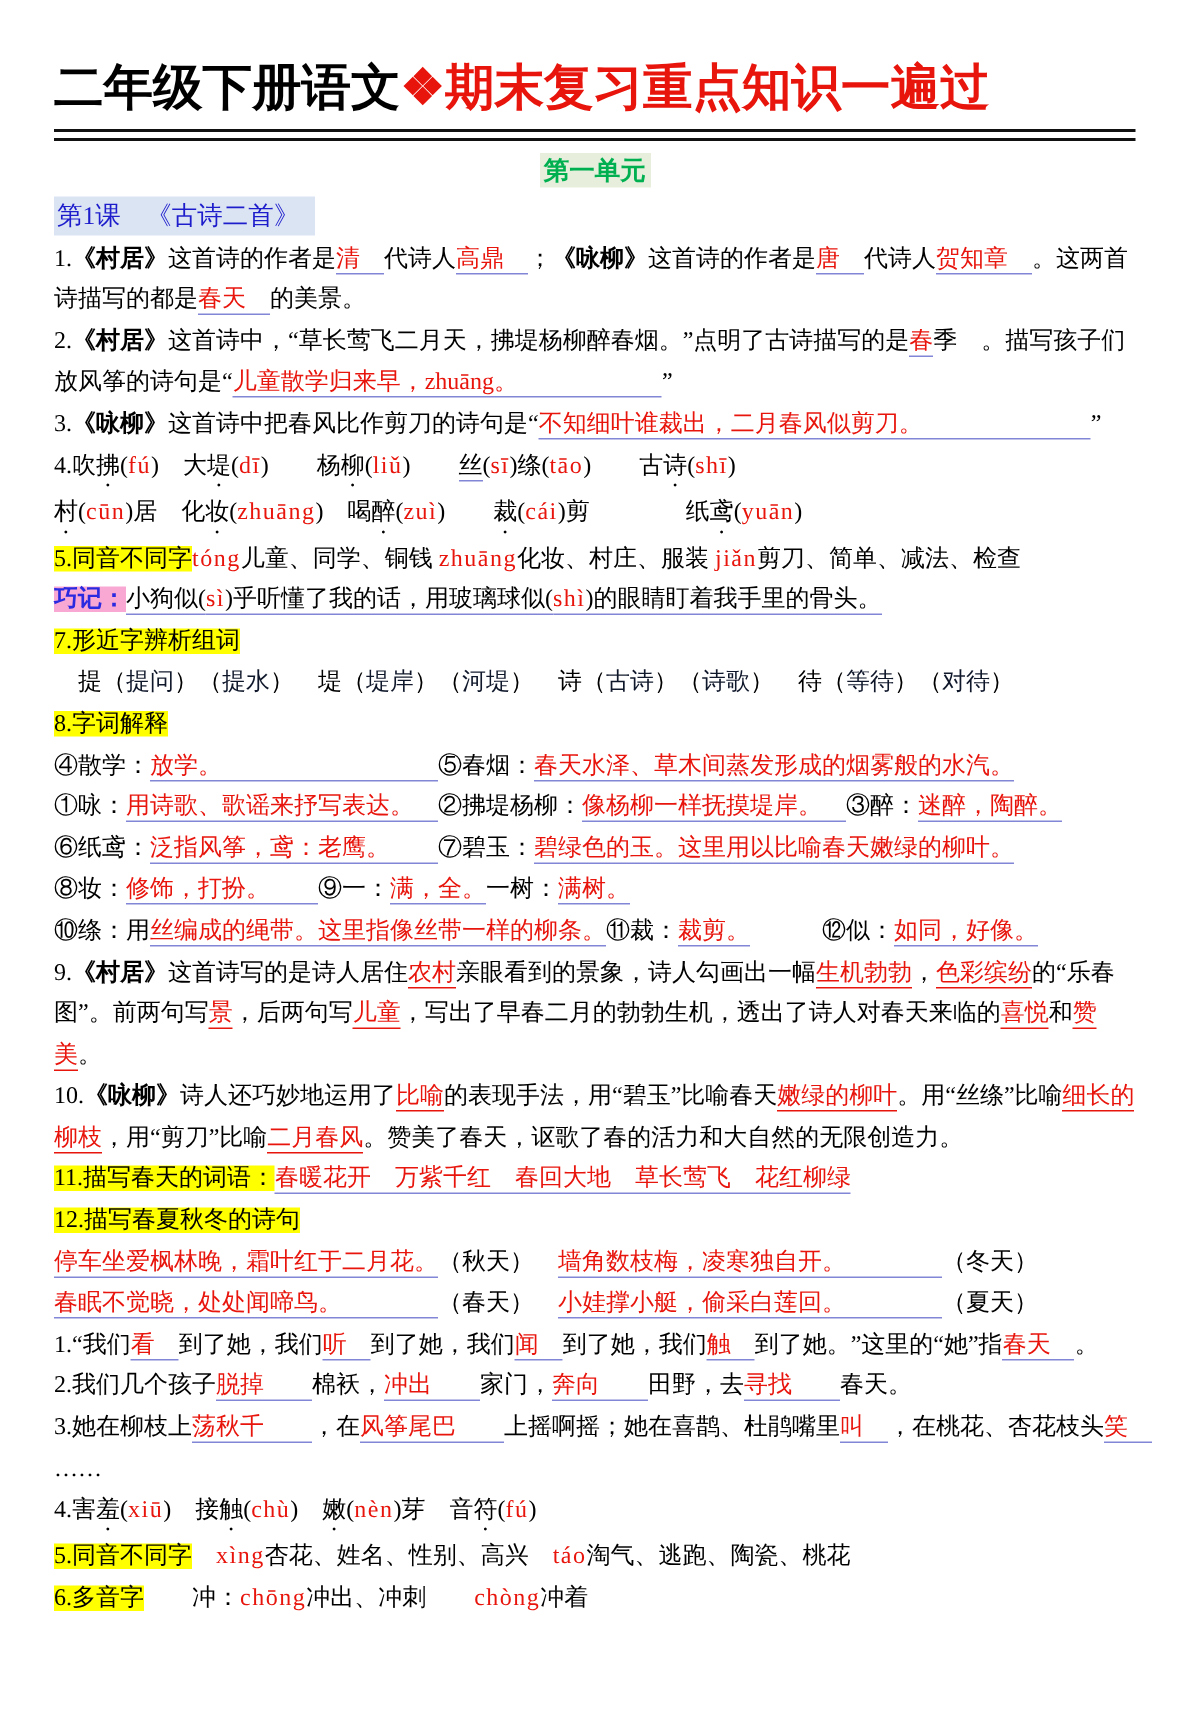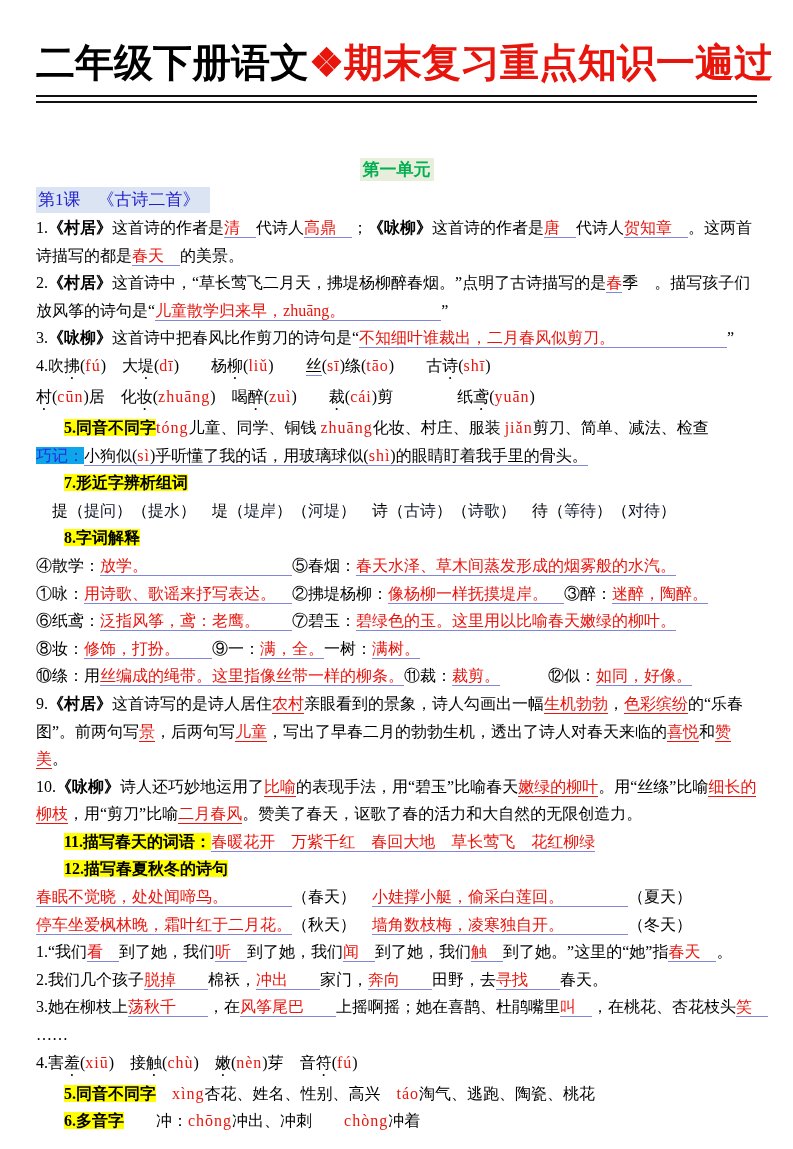--- a/index.html
+++ b/index.html
@@ -2,45 +2,45 @@
 <html><head>
 <meta charset="utf-8">
 <style>
   html,body { margin:0; padding:0; }
   body {
     width:793px; height:1149px; background:#ffffff; overflow:hidden;
     font-family:"Liberation Serif","DejaVu Serif",serif; color:#000;
   }
   .content { padding:0 36px; }
   .doc-title {
-    margin:0; padding-top:36px; font-size:39px; font-weight:700;
+    margin:0; padding-top:36px; font-size:33px; font-weight:700;
     white-space:nowrap; letter-spacing:0;
   }
   .title-red { color:#e8150d; }
   .title-rule {
     height:4px; border-top:2px solid #111; border-bottom:2px solid #111;
     margin-top:5px;
   }
   .unit-row { text-align:center; margin:8px 0 3px 0; }
   .unit-badge {
     display:inline-block; color:#00b050; background:#e7efdc;
-    font-weight:700; font-size:17px; padding:0 3px;margin-top:47px;
+    font-weight:700; font-size:17px; padding:0 3px;
   }
   .line { margin:0; font-size:16px; line-height:27.6px; }
   .seg-sec {
     display:inline-block; background:#dbe4f3; color:#1d1dcc; font-weight:400;
     font-size:17px; line-height:24px; padding:1px 10px 1px 2px; margin:3px 0 1px 0;
   }
   .seg-b   { font-weight:700; }
   .seg-ans { color:#e8150d; border-bottom:1.5px solid #8186d6; padding-bottom:1px; }
   .seg-ansr{ color:#e8150d; border-bottom:1.5px solid #e8150d; padding-bottom:1px; }
   .seg-red { color:#0f172a; }
   .seg-py  { color:#e8150d; letter-spacing:1px; }
-  .seg-hy  { background:#ffff00; font-weight:700;margin-left:28px; }
-  .seg-qj  { background:#0ea5e9; color:#2a2ae0; }
+  .seg-hy  { background:#ffff00; font-weight:400; }
+  .seg-qj  { background:#f9a8d4; color:#2a2ae0;font-weight:bold; }
   .seg-u   { border-bottom:1.5px solid #8186d6; padding-bottom:1px; }
   .seg-upy { color:#e8150d; border-bottom:1.5px solid #8186d6; padding-bottom:1px; letter-spacing:1px; }
   .seg-dot {
     -webkit-text-emphasis:filled dot #000; text-emphasis:filled dot #000;
     -webkit-text-emphasis-position:under right; text-emphasis-position:under right;
   }
 </style>
 </head>
 <body>
 
@@ -64,22 +64,22 @@
       <p class="line"><span class="seg-hy">8.字词解释</span></p>
       <p class="line"><span class="seg-t">④散学：</span><span class="seg-ans">放学。　　　　　　　　　</span><span class="seg-t">⑤春烟：</span><span class="seg-ans">春天水泽、草木间蒸发形成的烟雾般的水汽。</span></p>
       <p class="line"><span class="seg-t">①咏：</span><span class="seg-ans">用诗歌、歌谣来抒写表达。　</span><span class="seg-t">②拂堤杨柳：</span><span class="seg-ans">像杨柳一样抚摸堤岸。　</span><span class="seg-t">③醉：</span><span class="seg-ans">迷醉，陶醉。</span></p>
       <p class="line"><span class="seg-t">⑥纸鸢：</span><span class="seg-ans">泛指风筝，鸢：老鹰。　　</span><span class="seg-t">⑦碧玉：</span><span class="seg-ans">碧绿色的玉。这里用以比喻春天嫩绿的柳叶。</span></p>
       <p class="line"><span class="seg-t">⑧妆：</span><span class="seg-ans">修饰，打扮。　　</span><span class="seg-t">⑨一：</span><span class="seg-ans">满，全。</span><span class="seg-t">一树：</span><span class="seg-ans">满树。</span></p>
       <p class="line"><span class="seg-t">⑩绦：用</span><span class="seg-ans">丝编成的绳带。这里指像丝带一样的柳条。</span><span class="seg-t">⑪裁：</span><span class="seg-ans">裁剪。</span><span class="seg-t">　　　⑫似：</span><span class="seg-ans">如同，好像。</span></p>
       <p class="line"><span class="seg-t">9.</span><span class="seg-b">《村居》</span><span class="seg-t">这首诗写的是诗人居住</span><span class="seg-ansr">农村</span><span class="seg-t">亲眼看到的景象，诗人勾画出一幅</span><span class="seg-ansr">生机勃勃</span><span class="seg-t">，</span><span class="seg-ansr">色彩缤纷</span><span class="seg-t">的“乐春图”。前两句写</span><span class="seg-ansr">景</span><span class="seg-t">，后两句写</span><span class="seg-ansr">儿童</span><span class="seg-t">，写出了早春二月的勃勃生机，透出了诗人对春天来临的</span><span class="seg-ansr">喜悦</span><span class="seg-t">和</span><span class="seg-ansr">赞美</span><span class="seg-t">。</span></p>
       <p class="line"><span class="seg-t">10.</span><span class="seg-b">《咏柳》</span><span class="seg-t">诗人还巧妙地运用了</span><span class="seg-ansr">比喻</span><span class="seg-t">的表现手法，用“碧玉”比喻春天</span><span class="seg-ansr">嫩绿的柳叶</span><span class="seg-t">。用“丝绦”比喻</span><span class="seg-ansr">细长的柳枝</span><span class="seg-t">，用“剪刀”比喻</span><span class="seg-ansr">二月春风</span><span class="seg-t">。赞美了春天，讴歌了春的活力和大自然的无限创造力。</span></p>
       <p class="line"><span class="seg-hy">11.描写春天的词语：</span><span class="seg-ans">春暖花开　万紫千红　春回大地　草长莺飞　花红柳绿</span></p>
       <p class="line"><span class="seg-hy">12.描写春夏秋冬的诗句</span></p>
+      <p class="line"><span class="seg-ans">停车坐爱枫林晚，霜叶红于二月花。</span><span class="seg-t">（秋天）　</span><span class="seg-ans">墙角数枝梅，凌寒独自开。　　　　</span><span class="seg-t">（冬天）</span></p>
       <p class="line"><span class="seg-ans">春眠不觉晓，处处闻啼鸟。　　　　</span><span class="seg-t">（春天）　</span><span class="seg-ans">小娃撑小艇，偷采白莲回。　　　　</span><span class="seg-t">（夏天）</span></p>
-      <p class="line"><span class="seg-ans">停车坐爱枫林晚，霜叶红于二月花。</span><span class="seg-t">（秋天）　</span><span class="seg-ans">墙角数枝梅，凌寒独自开。　　　　</span><span class="seg-t">（冬天）</span></p>
       <p class="line"><span class="seg-t">1.“我们</span><span class="seg-ans">看　</span><span class="seg-t">到了她，我们</span><span class="seg-ans">听　</span><span class="seg-t">到了她，我们</span><span class="seg-ans">闻　</span><span class="seg-t">到了她，我们</span><span class="seg-ans">触　</span><span class="seg-t">到了她。”这里的“她”指</span><span class="seg-ans">春天　</span><span class="seg-t">。</span></p>
       <p class="line"><span class="seg-t">2.我们几个孩子</span><span class="seg-ans">脱掉　　</span><span class="seg-t">棉袄，</span><span class="seg-ans">冲出　　</span><span class="seg-t">家门，</span><span class="seg-ans">奔向　　</span><span class="seg-t">田野，去</span><span class="seg-ans">寻找　　</span><span class="seg-t">春天。</span></p>
       <p class="line"><span class="seg-t">3.她在柳枝上</span><span class="seg-ans">荡秋千　　</span><span class="seg-t">，在</span><span class="seg-ans">风筝尾巴　　</span><span class="seg-t">上摇啊摇；她在喜鹊、杜鹃嘴里</span><span class="seg-ans">叫　</span><span class="seg-t">，在桃花、杏花枝头</span><span class="seg-ans">笑　</span><span class="seg-t">……</span></p>
       <p class="line"><span class="seg-t">4.害</span><span class="seg-dot">羞</span><span class="seg-t">(</span><span class="seg-py">xiū</span><span class="seg-t">)　接</span><span class="seg-dot">触</span><span class="seg-t">(</span><span class="seg-py">chù</span><span class="seg-t">)　</span><span class="seg-dot">嫩</span><span class="seg-t">(</span><span class="seg-py">nèn</span><span class="seg-t">)芽　音</span><span class="seg-dot">符</span><span class="seg-t">(</span><span class="seg-py">fú</span><span class="seg-t">)</span></p>
       <p class="line"><span class="seg-hy">5.同音不同字</span><span class="seg-t">　</span><span class="seg-py">xìng</span><span class="seg-t">杏花、姓名、性别、高兴　</span><span class="seg-py">táo</span><span class="seg-t">淘气、逃跑、陶瓷、桃花</span></p>
       <p class="line"><span class="seg-hy">6.多音字</span><span class="seg-t">　　冲：</span><span class="seg-py">chōng</span><span class="seg-t">冲出、冲刺　　</span><span class="seg-py">chòng</span><span class="seg-t">冲着</span></p>
       <p class="line"></p>
     </div>
 
 </div>

